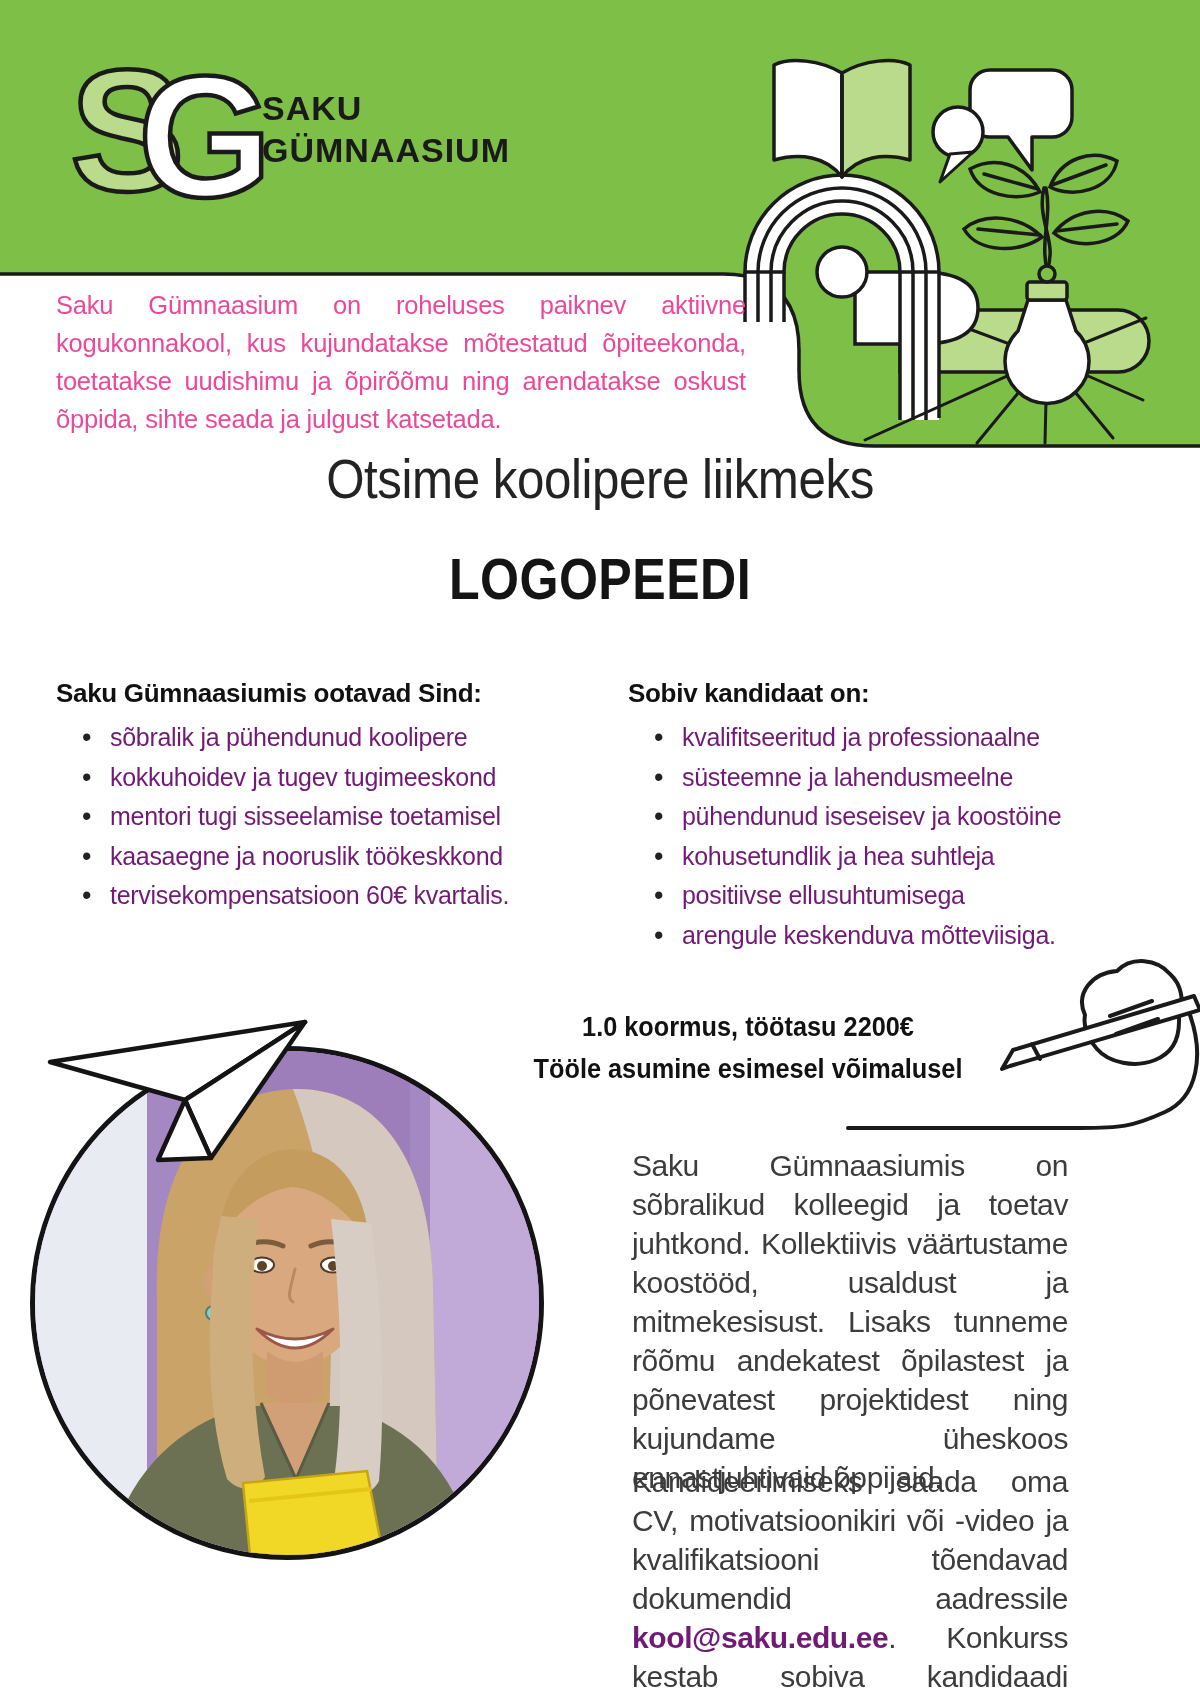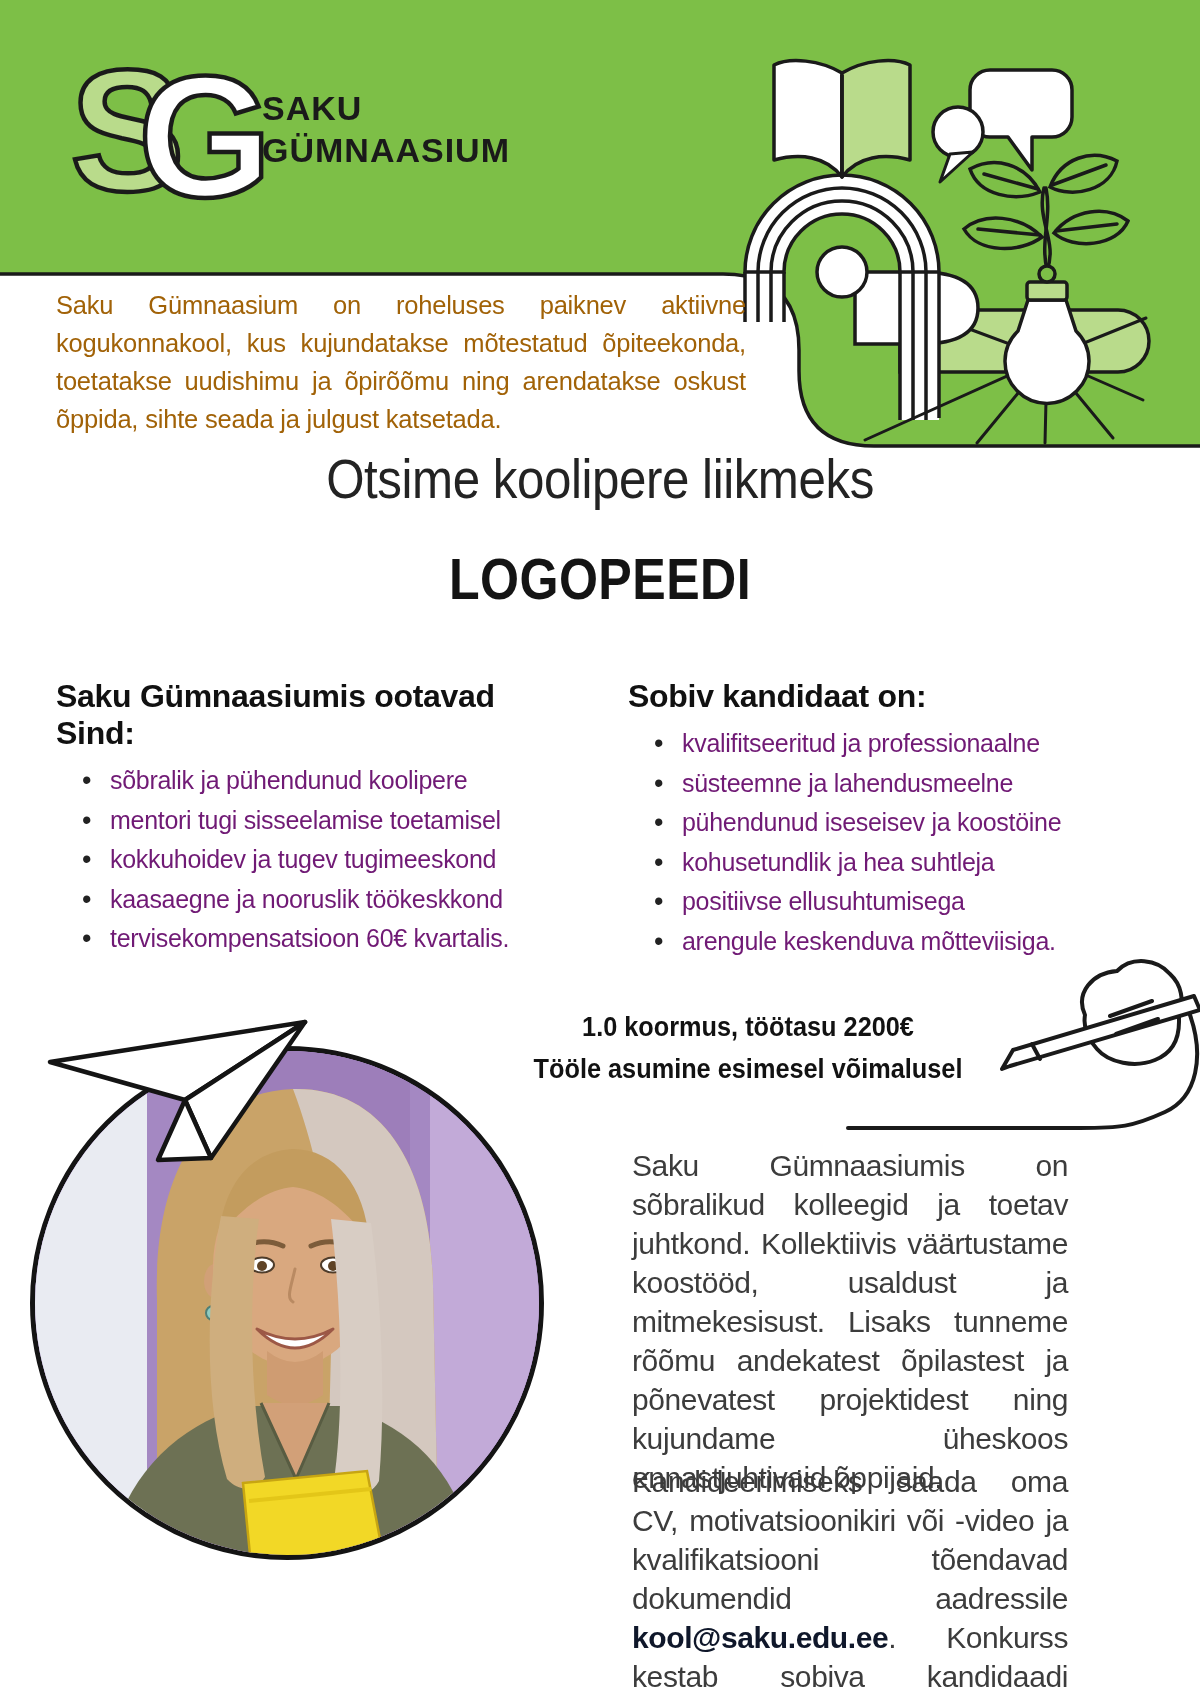--- a/index.html
+++ b/index.html
@@ -1,40 +1,40 @@
 <!DOCTYPE html>
 <html><head>
 <meta charset="utf-8">
 <style>
   html,body{margin:0;padding:0;background:#fff;}
   .page{position:relative;width:1200px;height:1697px;background:#ffffff;overflow:hidden;
         font-family:"Liberation Sans",sans-serif;color:#3a3a3a;}
   .abs{position:absolute;}
   
   .intro{left:56px;top:286px;width:690px;font-size:25.5px;line-height:38px;
-         text-align:justify;letter-spacing:-0.2px;color:#a16207;}
+         text-align:justify;letter-spacing:-0.2px;color:#ec4899;}
   .title1{left:0;top:446px;width:1200px;text-align:center;font-size:56px;color:#232323;
           transform:scaleX(0.88);letter-spacing:-0.5px;}
   .title2{left:0;top:546px;width:1200px;text-align:center;font-size:57px;font-weight:bold;
           color:#141414;transform:scaleX(0.88);letter-spacing:0.5px;}
   .col{top:678px;}
   .col-left{left:56px;width:500px;}
   .col-right{left:628px;width:462px;}
-  .col-heading{font-size:32px;font-weight:bold;color:#111;margin:0 0 9px 0;letter-spacing:-0.3px;}
+  .col-heading{font-size:26px;font-weight:bold;color:#111;margin:0 0 9px 0;letter-spacing:-0.3px;}
   ul.bullets{list-style:none;margin:0;padding:0;}
   ul.bullets li{position:relative;padding-left:54px;font-size:25px;line-height:39.5px;
                 letter-spacing:-0.3px;color:#701a75;}
   ul.bullets li::before{content:"\2022";position:absolute;left:26px;top:0;font-size:27px;color:#222;}
   .offer{left:498px;top:1006px;width:500px;text-align:center;font-weight:bold;
          font-size:27.5px;line-height:42px;color:#121212;transform:scaleX(0.92);}
   .para{left:632px;width:436px;text-align:justify;font-size:30px;line-height:39px;
         letter-spacing:-0.4px;color:#3c3c3c;}
   .para1{top:1146px;}
   .para2{top:1462px;}
-  .para b{color:#0f172a;}
+  .para b{color:#701a75;}
   
   .photo{left:30px;top:1046px;width:514px;height:514px;border-radius:50%;
          border:5px solid #141414;overflow:hidden;box-sizing:border-box;background:#a488c2;}
   .plane{left:36px;top:1008px;z-index:5;}
   .handpencil{left:780px;top:920px;}
   svg{display:block;}
 </style>
 </head>
 <body>
 
@@ -115,22 +115,22 @@
 
   <div class="abs intro">Saku Gümnaasium on roheluses paiknev aktiivne kogukonnakool, kus kujundatakse mõtestatud õpiteekonda, toetatakse uudishimu ja õpirõõmu ning arendatakse oskust õppida, sihte seada ja julgust katsetada.</div>
 
   <div class="abs title1">Otsime koolipere liikmeks</div>
   <div class="abs title2">LOGOPEEDI</div>
 
   <div class="abs col col-left">
     <p class="col-heading">Saku Gümnaasiumis ootavad Sind:</p>
     <ul class="bullets">
       <li>sõbralik ja pühendunud koolipere</li>
+      <li>kokkuhoidev ja tugev tugimeeskond</li>
       <li>mentori tugi sisseelamise toetamisel</li>
-      <li>kokkuhoidev ja tugev tugimeeskond</li>
       <li>kaasaegne ja nooruslik töökeskkond</li>
       <li>tervisekompensatsioon 60€ kvartalis.</li>
     </ul>
   </div>
 
   <div class="abs col col-right">
     <p class="col-heading">Sobiv kandidaat on:</p>
     <ul class="bullets">
       <li>kvalifitseeritud ja professionaalne</li>
       <li>süsteemne ja lahendusmeelne</li>

